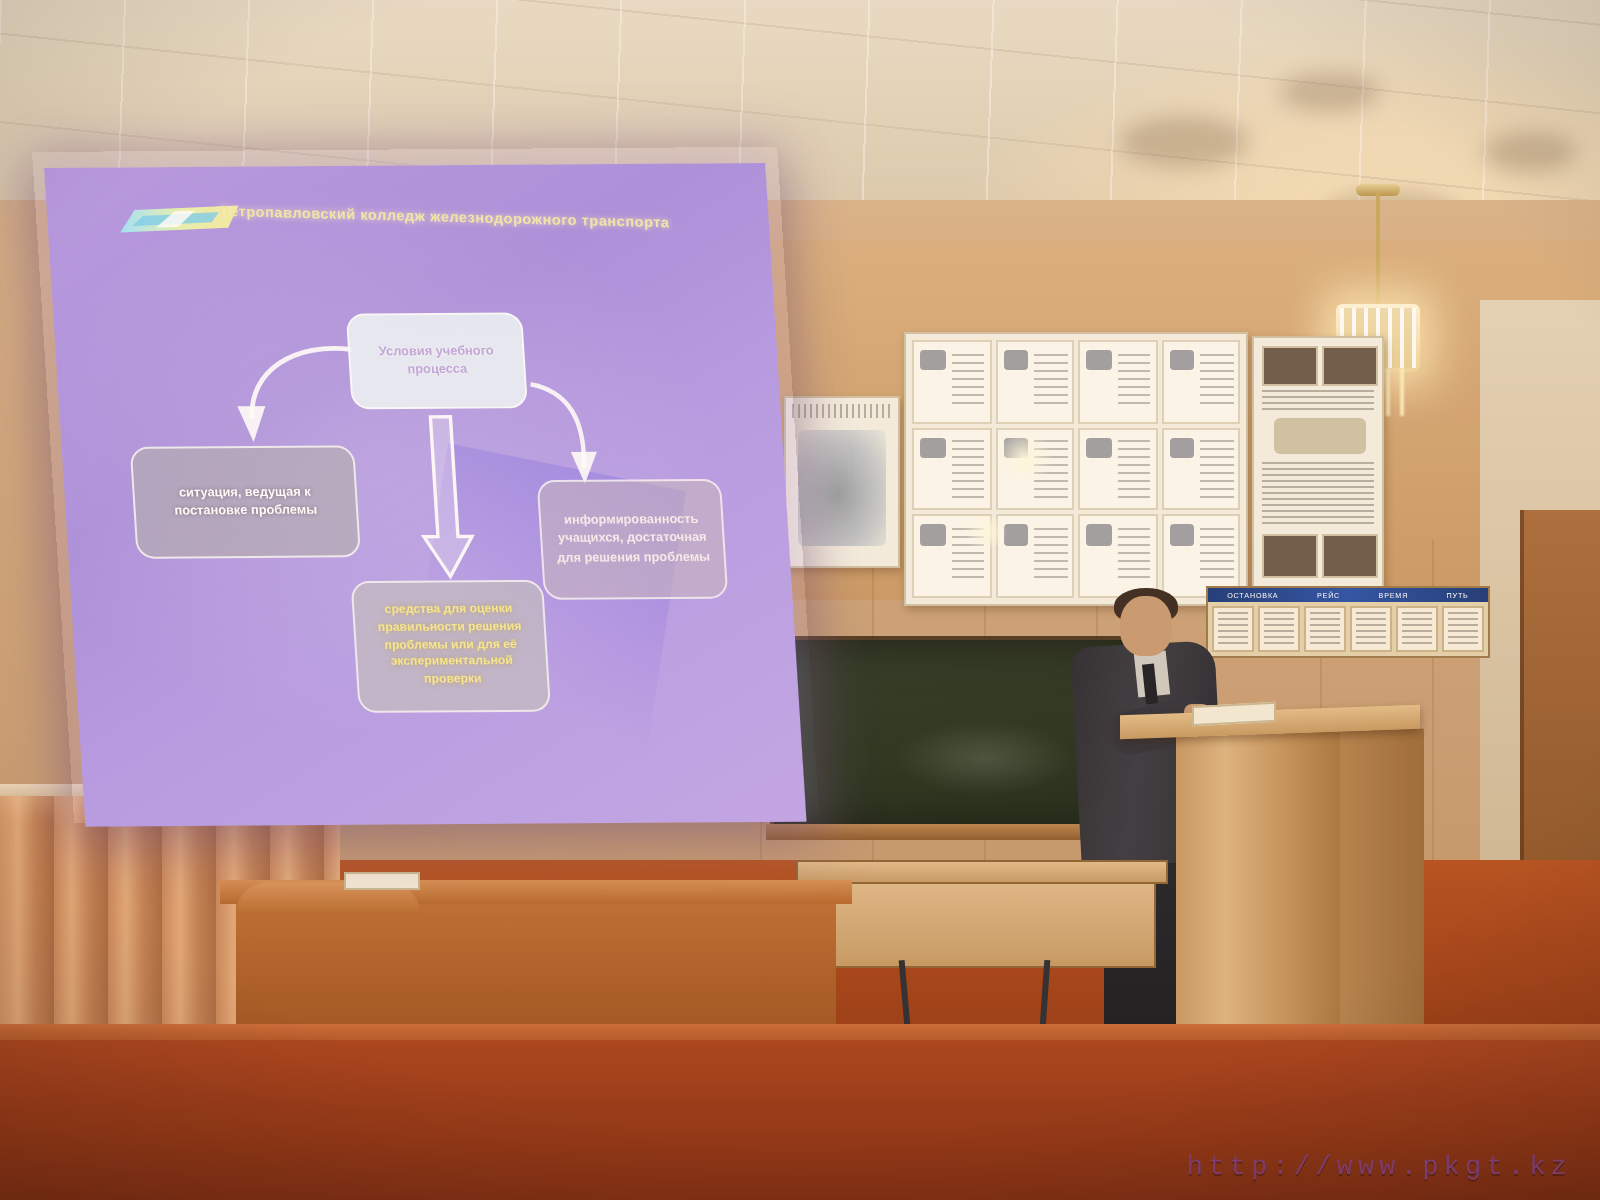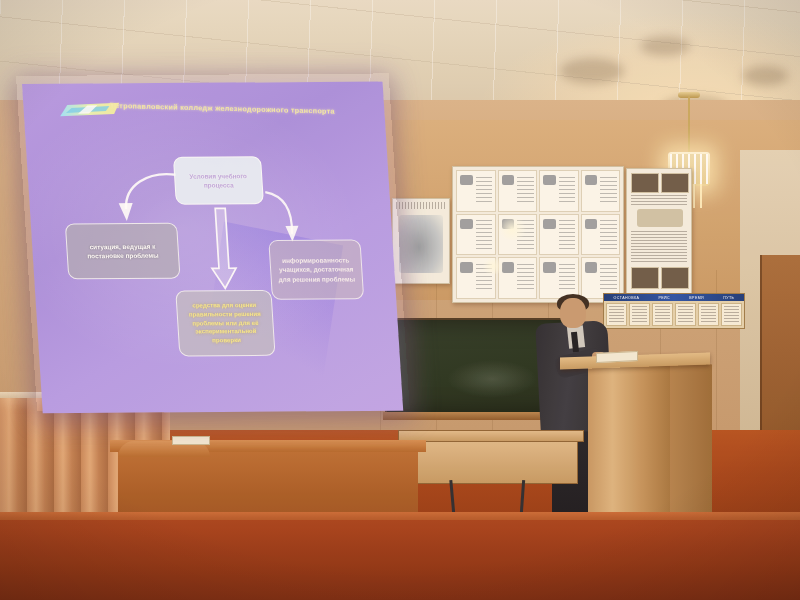--- a/index.html
+++ b/index.html
@@ -523,13 +523,14 @@
 
     <div class="node node-top">Условия учебного процесса</div>
     <div class="node node-left">ситуация, ведущая к постановке проблемы</div>
     <div class="node node-right">информированность учащихся, достаточная для решения проблемы</div>
     <div class="node node-bottom">средства для оценки правильности решения проблемы или для её экспериментальной проверки</div>
   </div>
 
   <div class="warm"></div>
   <div class="vignette"></div>
 
+  <div class="watermark">http://www.pkgt.kz</div>
 </div>
 
 </body></html>

